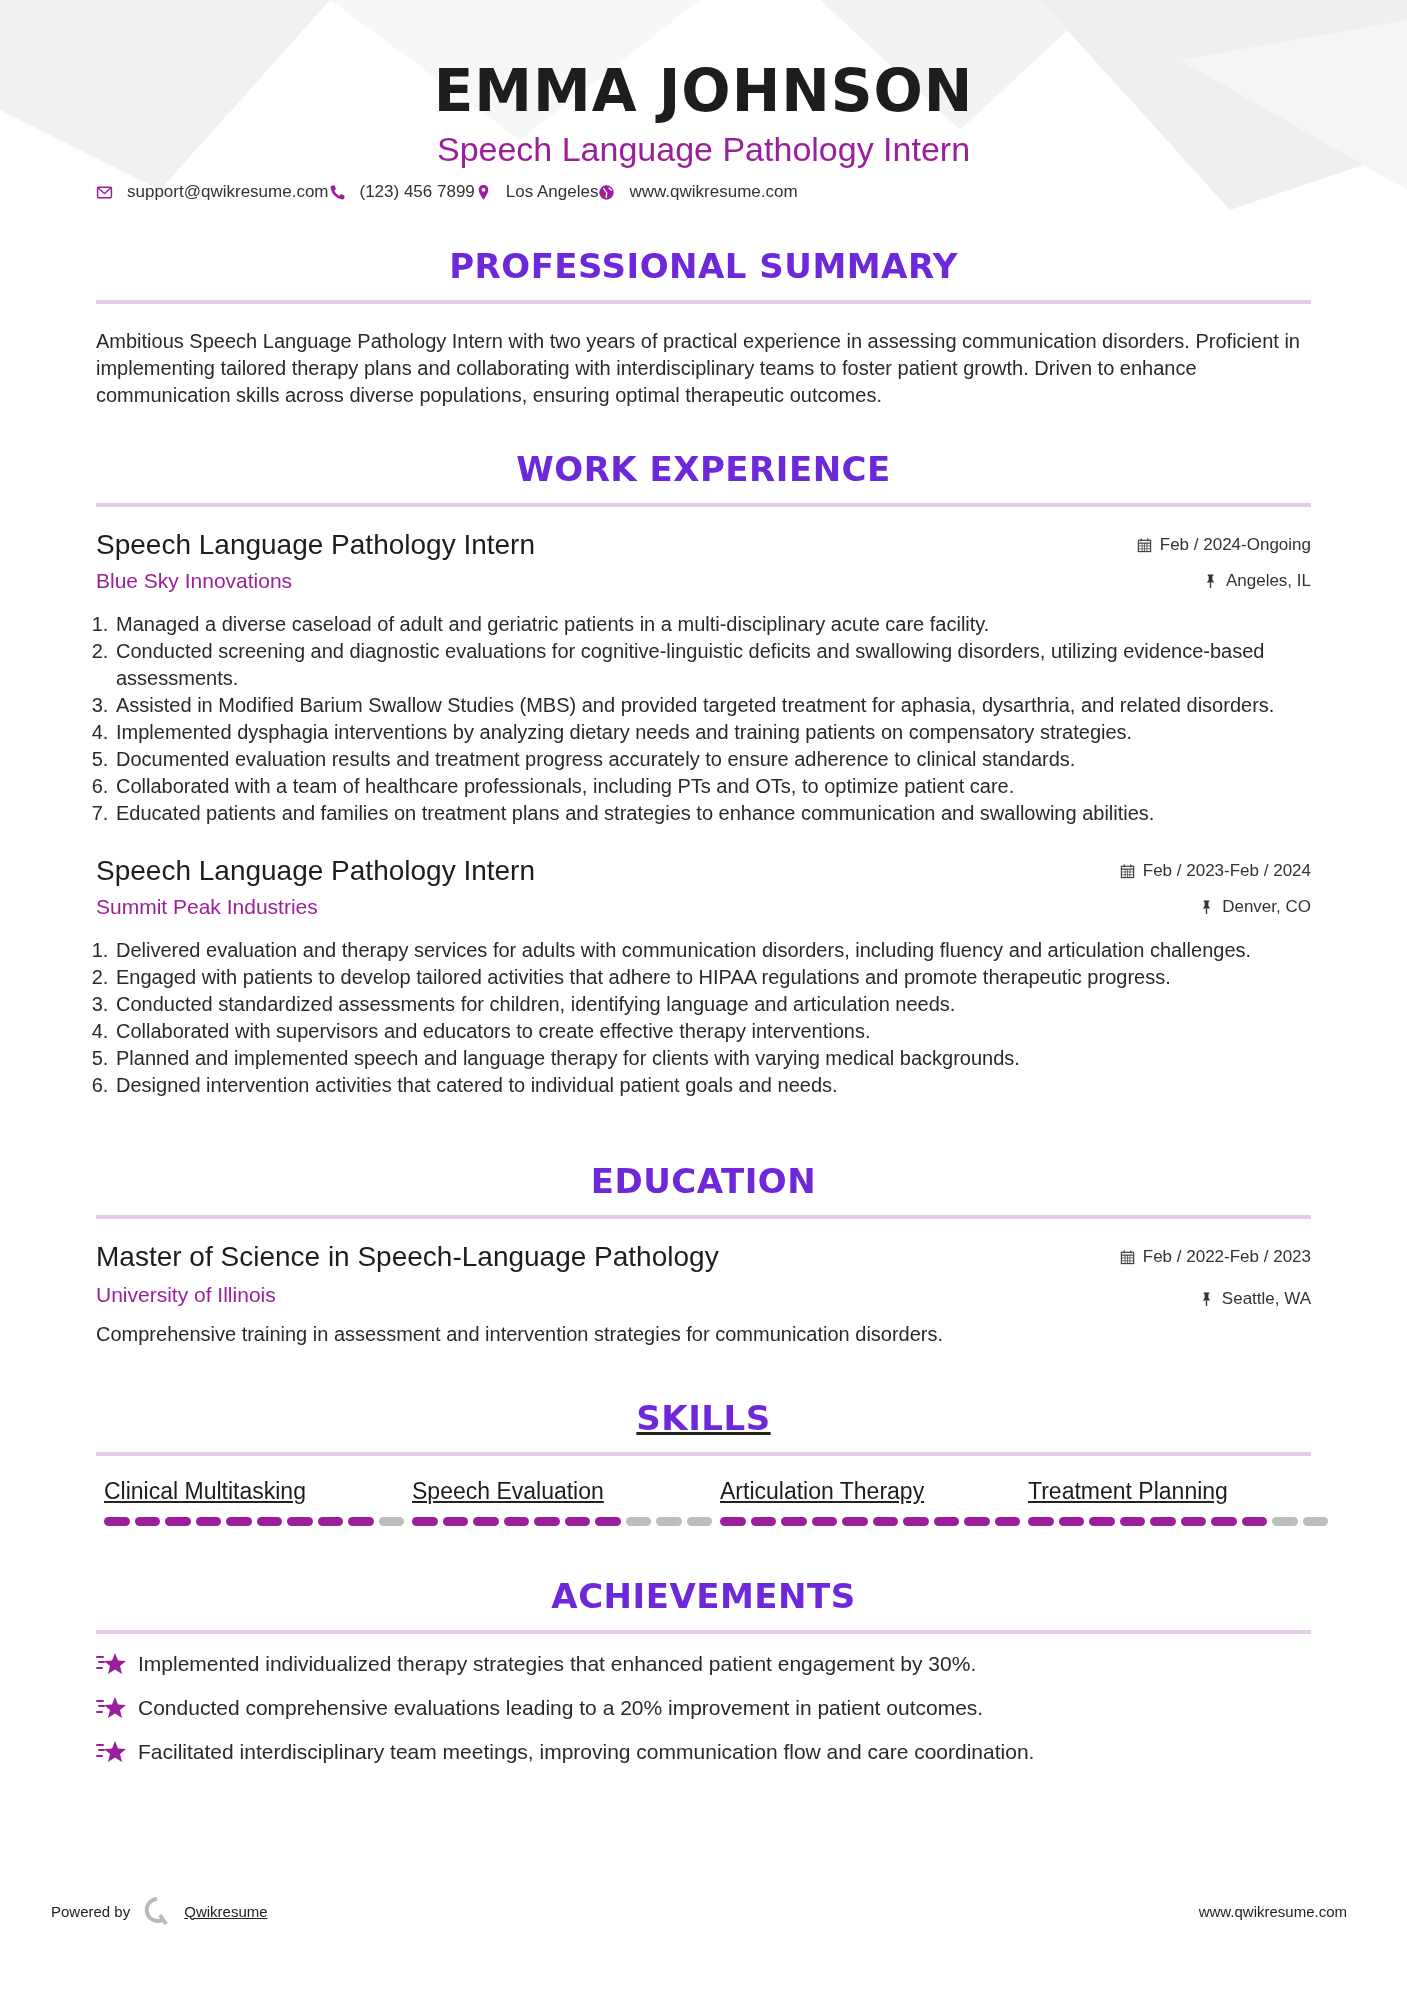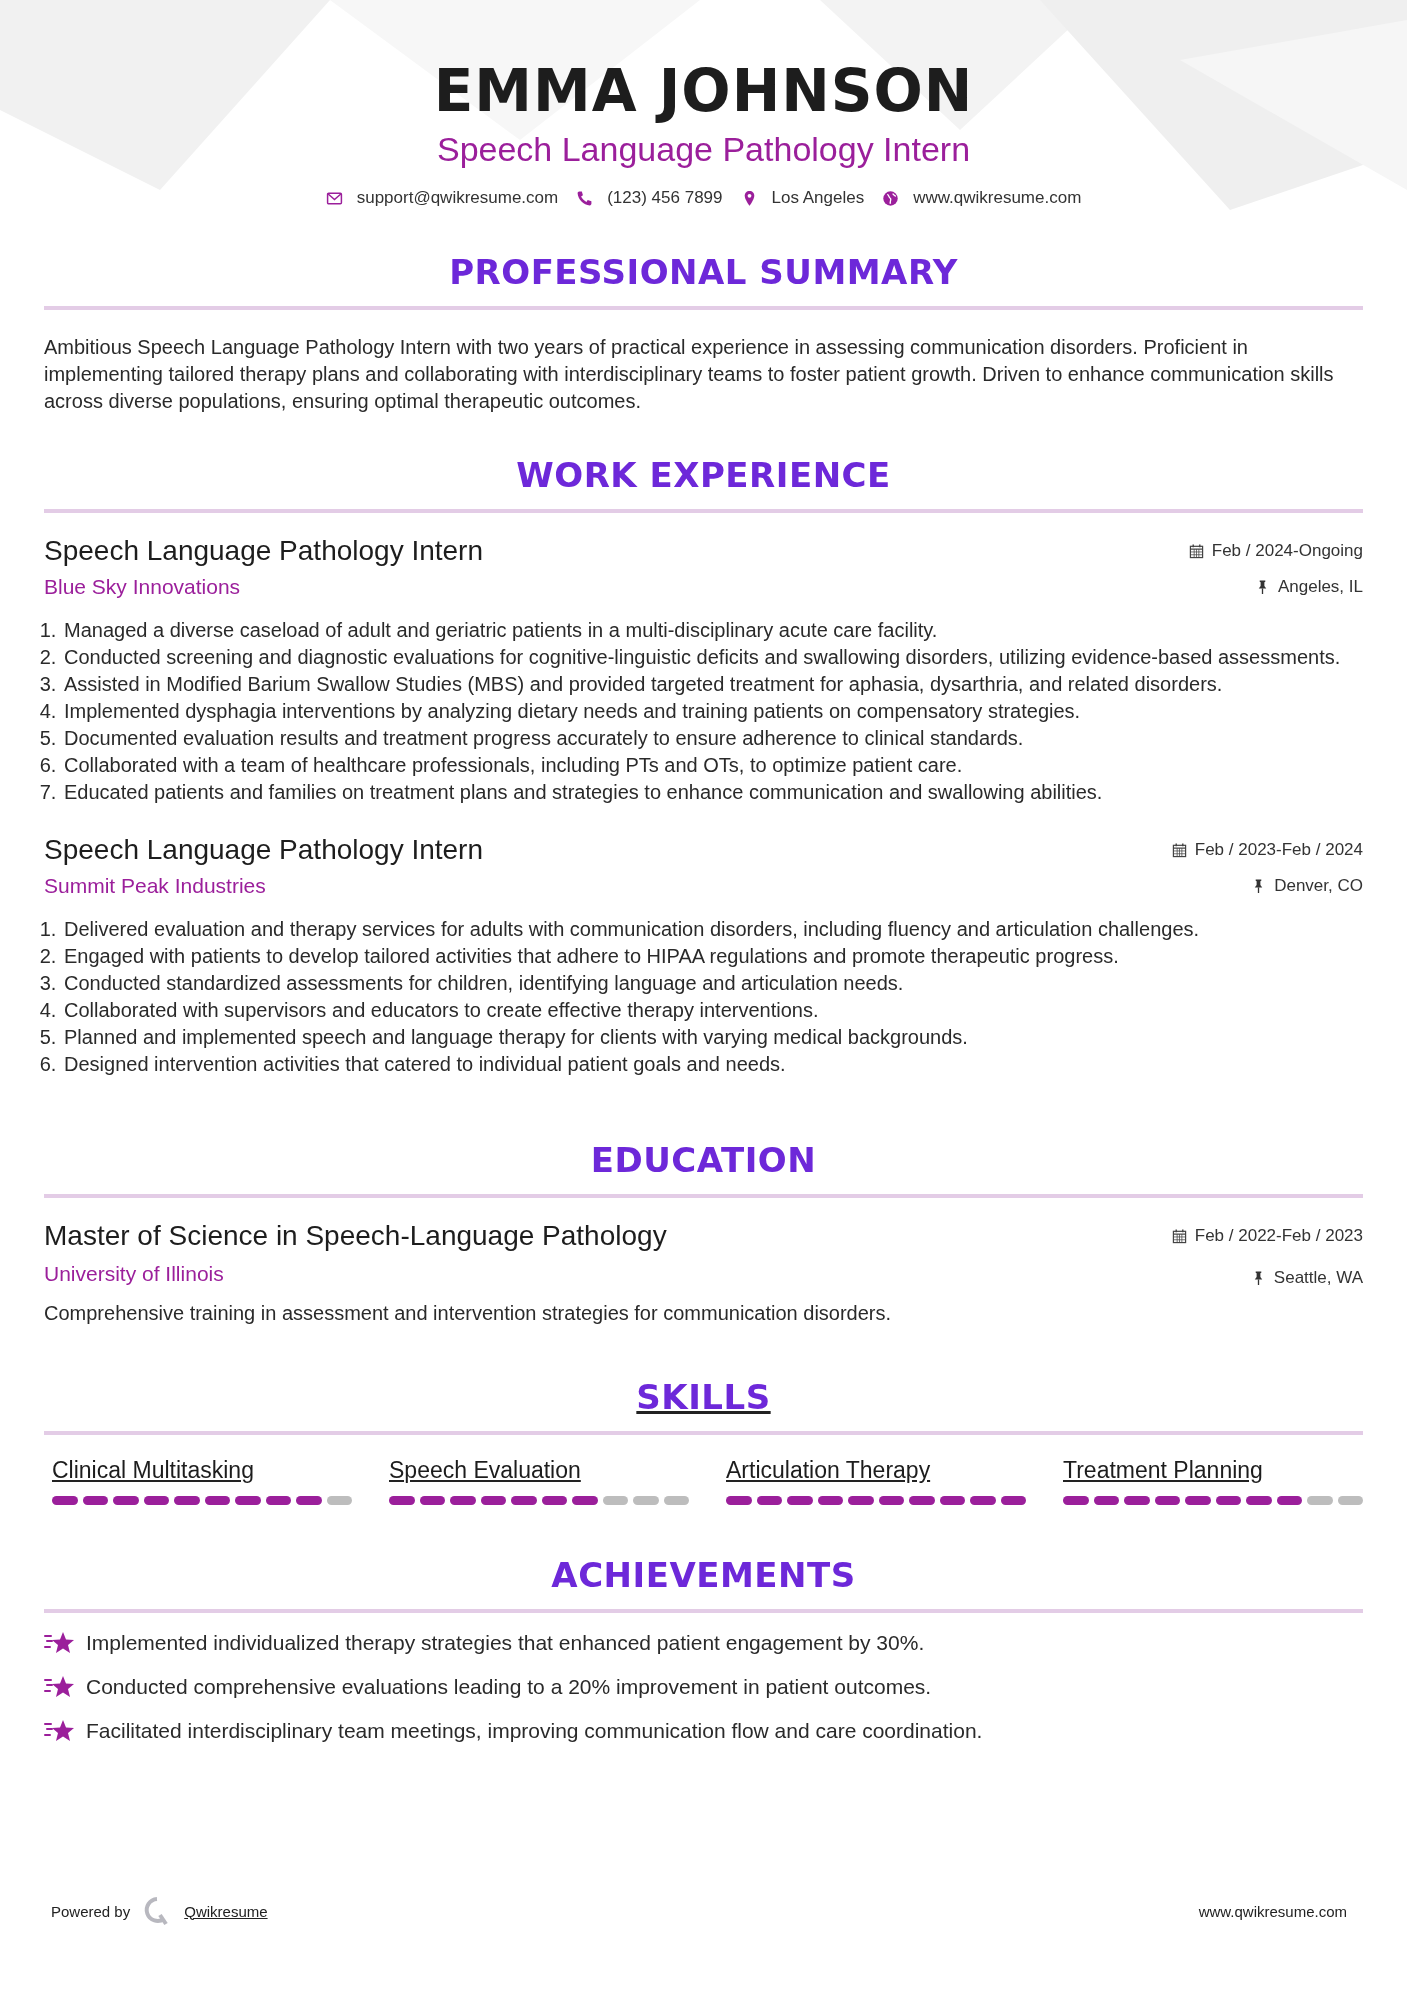--- a/index.html
+++ b/index.html
@@ -4,40 +4,40 @@
   <style>
     * { box-sizing: border-box; margin: 0; padding: 0; }
     html, body { width: 1407px; height: 1990px; background: #ffffff; }
     body {
       position: relative;
       font-family: "Liberation Sans", sans-serif;
       color: #222222;
       overflow: hidden;
     }
     .bg-shapes { position: absolute; left: 0; top: 0; width: 1407px; height: 260px; z-index: 0; }
-    .page { position: relative; z-index: 1; padding: 0 44px; }
+    .page { position: relative; z-index: 1; padding: 0 96px; }
 
     .header { text-align: center; padding-top: 56px; }
     .name {
       font-family: "DejaVu Sans", sans-serif;
       font-weight: bold;
       font-size: 58px;
       letter-spacing: 1px;
       color: #1d1d1d;
       line-height: 70px;
     }
     .title {
       font-size: 34px;
       color: #9b1f9b;
       margin-top: 2px;
       line-height: 42px;
     }
     .contacts {
-      display: flex; justify-content: center; align-items: center;
-      gap: 18px; margin-top: 18px; font-size: 17px; color: #333;
+      display: flex; align-items: center;
+      margin-top: 12px; font-size: 17px; color: #333;
     }
     .contact { display: flex; align-items: center; gap: 14px; }
     .contact svg { width: 17px; height: 17px; }
 
     .section-head {
       text-align: center;
       font-family: "DejaVu Sans", sans-serif;
       font-weight: bold;
       font-size: 34px;
       color: #6d28d9;

